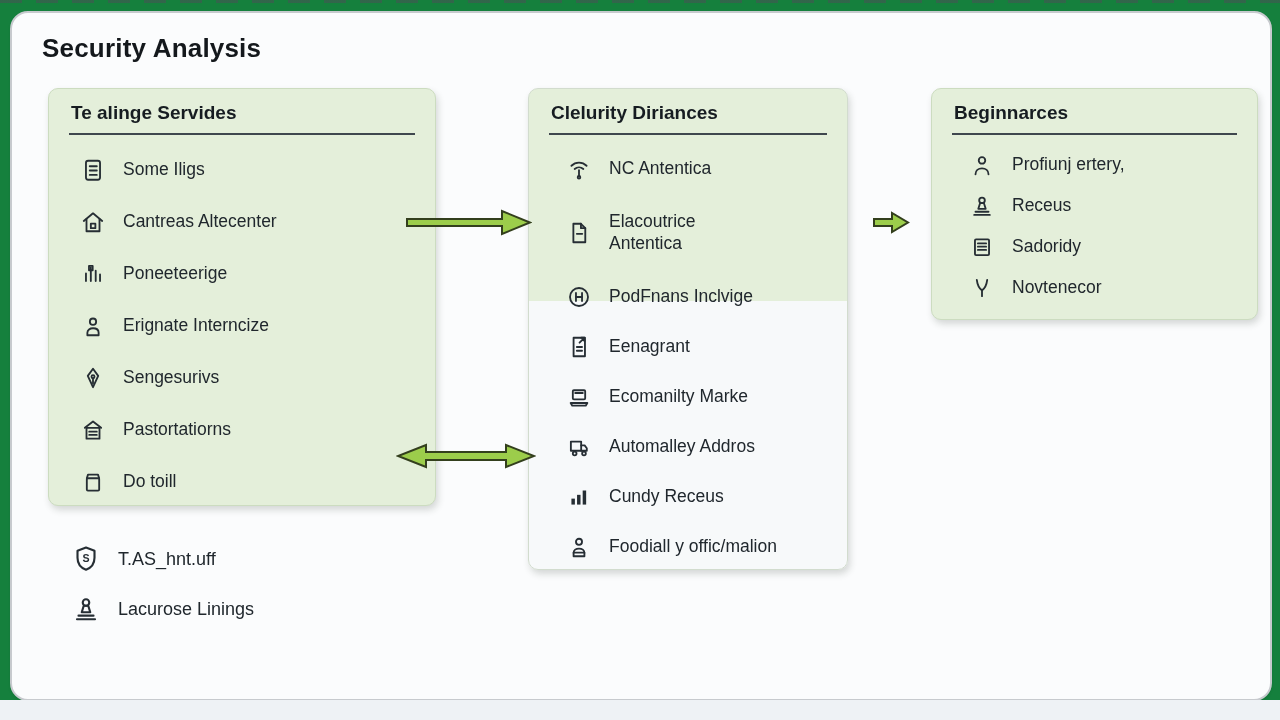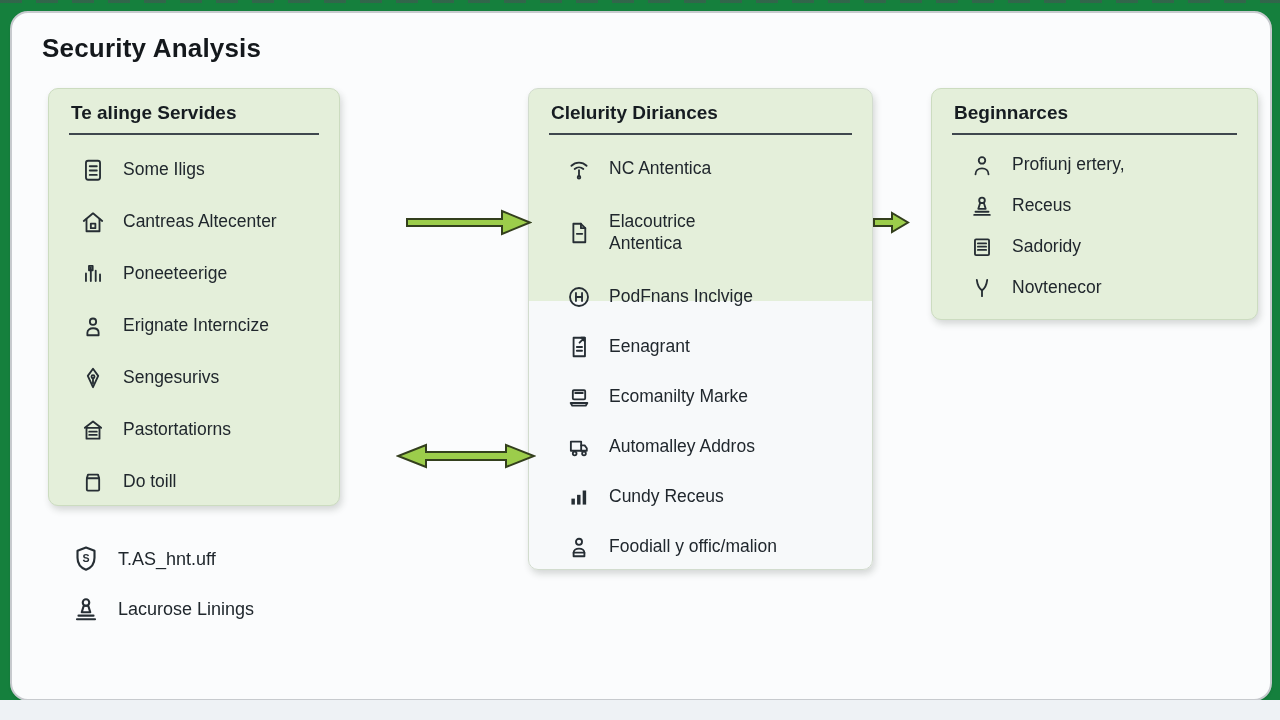--- a/index.html
+++ b/index.html
@@ -10,23 +10,23 @@
   .bottom-strip{position:absolute;left:0;bottom:0;width:100%;height:20px;background:#eef2f5;}
   .card{position:absolute;left:10px;top:11px;width:1258px;height:686px;background:#fbfcfd;
     border:2px solid #c7cace;border-radius:18px;box-shadow:0 2px 3px rgba(0,0,0,.08);}
   .page-title{position:absolute;left:42px;top:33px;font-size:26px;font-weight:700;color:#14181c;letter-spacing:.2px;}
   .panel{position:absolute;border:1px solid #ccdcc0;border-radius:10px;background:#e4efda;
     box-shadow:2px 4px 7px rgba(40,50,40,.18);padding:0 20px;box-sizing:border-box;}
   .panel h2{margin:0;padding:13px 2px 9px;font-size:19px;font-weight:700;color:#161c21;
     border-bottom:2px solid #3f474e;}
   .panel ul{list-style:none;margin:9px 0 0;padding:0 0 0 10px;}
   .panel li,.legend-item{display:flex;align-items:center;}
-  .panel-left{left:48px;top:88px;width:292px;height:418px;}
+  .panel-left{left:48px;top:88px;width:388px;height:418px;}
   .panel-left li{height:52px;}
-  .panel-mid{left:528px;top:88px;width:345px;height:482px;
+  .panel-mid{left:528px;top:88px;width:320px;height:482px;
     background:linear-gradient(#e4efda 0 212px,#f7f9fa 212px 100%);border-color:#d2dcce;}
   .panel-mid ul{padding-left:16px;}
   .panel-mid li{height:50px;}
   .panel-mid li.two{height:78px;}
   .panel-right{left:903px;top:88px;width:327px;height:232px;margin-left:28px;}
   .panel-right ul{padding-left:16px;}
   .panel-right li{height:41px;}
   .icon{width:27px;height:27px;flex:0 0 27px;margin-right:17px;display:inline-flex;align-items:center;justify-content:center;}
   .icon svg{width:26px;height:26px;display:block;}
   .item-label{font-size:17.5px;font-weight:500;color:#20272d;white-space:pre-line;line-height:1.25;}

